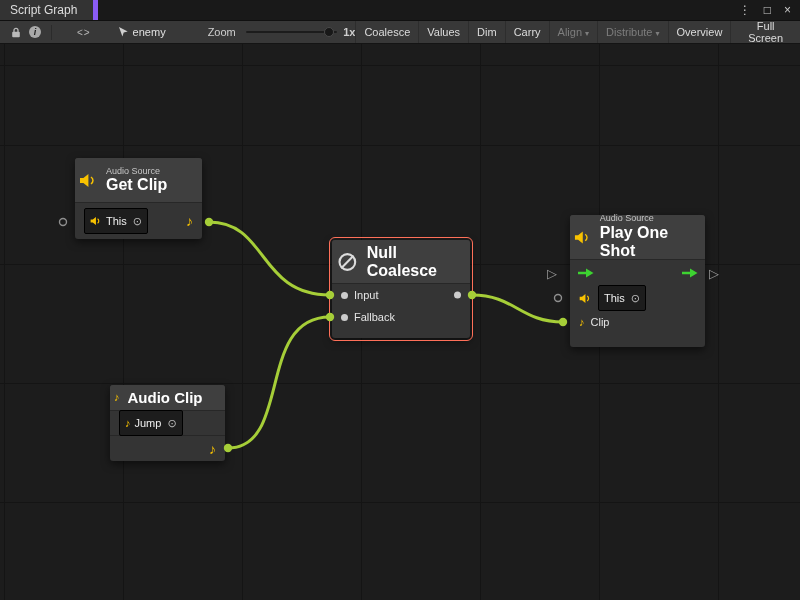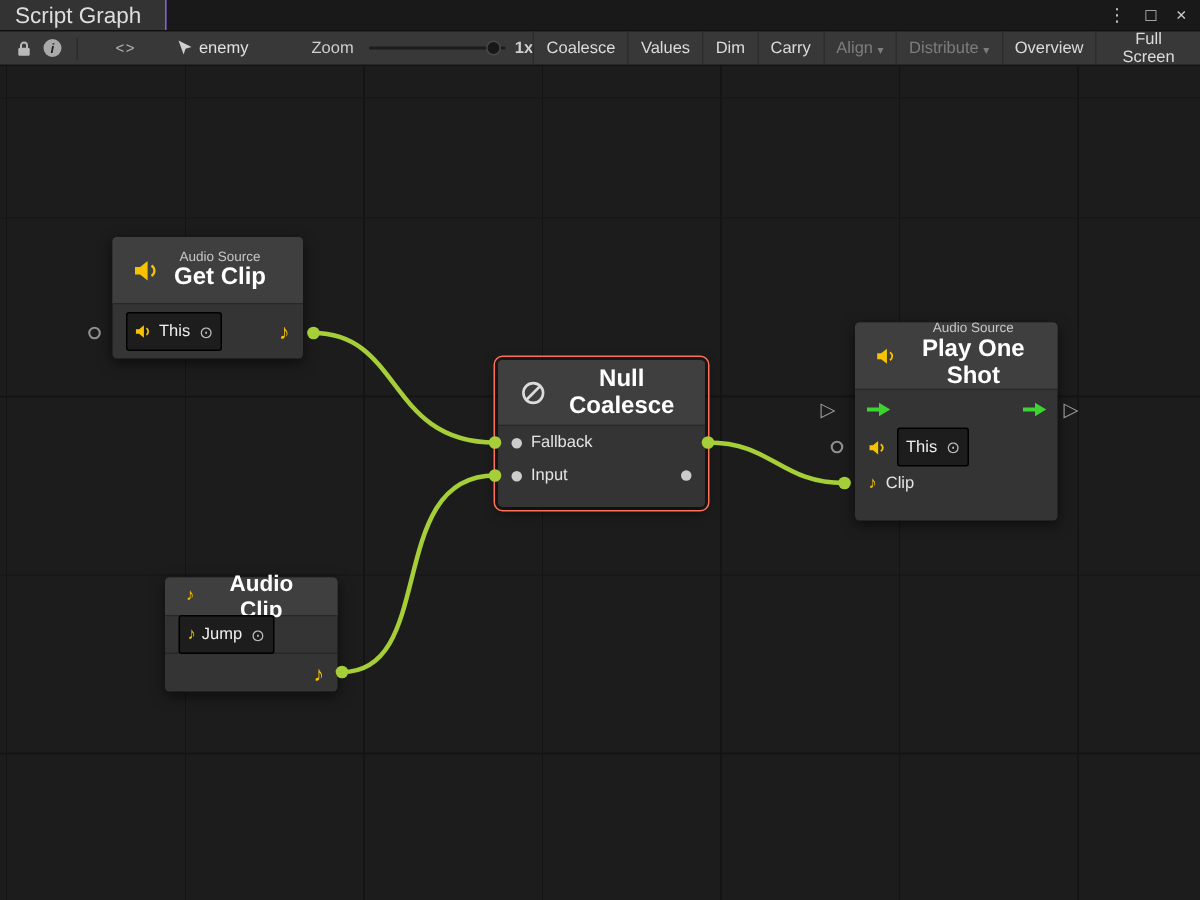--- a/index.html
+++ b/index.html
@@ -4,21 +4,21 @@
 <style>
   html,body{margin:0;padding:0;background:#111;}
   *{box-sizing:border-box;}
   .window{position:relative;width:800px;height:600px;background:#191919;overflow:hidden;
           font-family:"Liberation Sans",sans-serif;-webkit-font-smoothing:antialiased;}
 
   
   .tabbar{position:absolute;left:0;top:0;width:800px;height:21px;background:#191919;
           display:flex;align-items:stretch;border-bottom:1px solid #101010;}
   .tab{background:#333333;display:flex;align-items:center;padding:0 16px 0 10px;
-       border-right:1px solid #8b5cf6;color:#dedede;font-size:15px;cursor:default;}
+       border-right:5px solid #8b5cf6;color:#dedede;font-size:12px;cursor:default;}
   .win-controls{margin-left:auto;display:flex;align-items:center;gap:13px;padding-right:9px;}
   .wc{color:#c9c9c9;font-size:12px;line-height:1;cursor:default;}
 
   
   .toolbar{position:absolute;left:0;top:21px;width:800px;height:23px;background:#383838;
            border-bottom:1px solid #141414;display:flex;align-items:center;color:#d6d6d6;
            font-size:11px;padding:0 0 0 6px;}
   .ticon{display:inline-flex;align-items:center;justify-content:center;padding:0 5px;color:#bdbdbd;}
   .info-badge{width:12px;height:12px;border-radius:50%;background:#a9a9a9;color:#1d1d1d;
               font-size:9px;font-weight:bold;display:inline-flex;align-items:center;
@@ -46,21 +46,21 @@
             repeating-linear-gradient(to bottom,#141414 0 1px,transparent 1px 119px);
           background-position:4px 0,0 101px;overflow:hidden;}
   .wires{position:absolute;left:0;top:0;z-index:3;pointer-events:none;}
   .wire{fill:none;stroke:#a6ce38;stroke-width:3;stroke-linecap:round;}
 
   
   .node{position:absolute;z-index:2;background:#343434;border-radius:3px;
         box-shadow:0 3px 9px rgba(0,0,0,.55);color:#e6e6e6;}
   .node.selected{outline:1px solid #ff7059;outline-offset:2px;}
   .nhead{background:#3f3f3f;border-bottom:1px solid #272727;border-radius:3px 3px 0 0;
-         display:flex;align-items:center;gap:8px;padding:0 14px;text-align:center;}
+         display:flex;align-items:center;gap:8px;padding:0 4px;}
   .htxt{display:flex;flex-direction:column;line-height:1.15;}
   .cat{font-size:9px;color:#c6c6c6;}
   .ttl{font-size:16px;color:#ffffff;font-weight:600;}
   .prow{position:relative;display:flex;align-items:center;gap:6px;padding:0 9px;}
   .pdot{width:7px;height:7px;border-radius:50%;background:#cccccc;flex:0 0 auto;}
   .pdot.right{position:absolute;right:9px;top:50%;transform:translateY(-50%);}
   .plabel{font-size:11px;color:#e4e4e4;}
   .pill{display:inline-flex;align-items:center;gap:4px;height:26px;padding:0 5px;
         background:#1d1d1d;border:1px solid #000;border-radius:2px;font-size:11px;color:#efefef;}
   .tgt{color:#bdbdbd;font-size:11px;margin-left:2px;}
@@ -161,26 +161,26 @@
     <div class="node selected" style="left:332px;top:196px;width:138px;">
       <div class="nhead" style="height:44px;">
         <svg width="24" height="24" viewBox="0 0 24 24">
           <circle cx="12" cy="12" r="8.3" stroke="#dcdcdc" stroke-width="2.2" fill="none"></circle>
           <line x1="5.5" y1="18.5" x2="18.5" y2="5.5" stroke="#dcdcdc" stroke-width="2.2"></line>
         </svg>
         <span class="ttl">Null Coalesce</span>
       </div>
       <div class="prow" style="height:22px;">
         <span class="pdot"></span>
-        <span class="plabel">Fallback</span>
+        <span class="plabel">Input</span>
+        <span class="pdot right"></span>
       </div>
       <div class="prow" style="height:22px;">
         <span class="pdot"></span>
-        <span class="plabel">Input</span>
-        <span class="pdot right"></span>
+        <span class="plabel">Fallback</span>
       </div>
       <div class="nfoot" style="height:10px;"></div>
     </div>
 
     <div class="node" style="left:570px;top:171px;width:135px;">
       <div class="nhead" style="height:45px;">
         <svg width="19" height="15" viewBox="0 0 19 15">
           <path d="M1 5h3.4L9.4 1v13L4.4 10H1z" fill="#f8c200"></path>
           <path d="M12 4c2.6 1.9 2.6 5.1 0 7" stroke="#f8c200" fill="none" stroke-width="1.5"></path>
         </svg>

